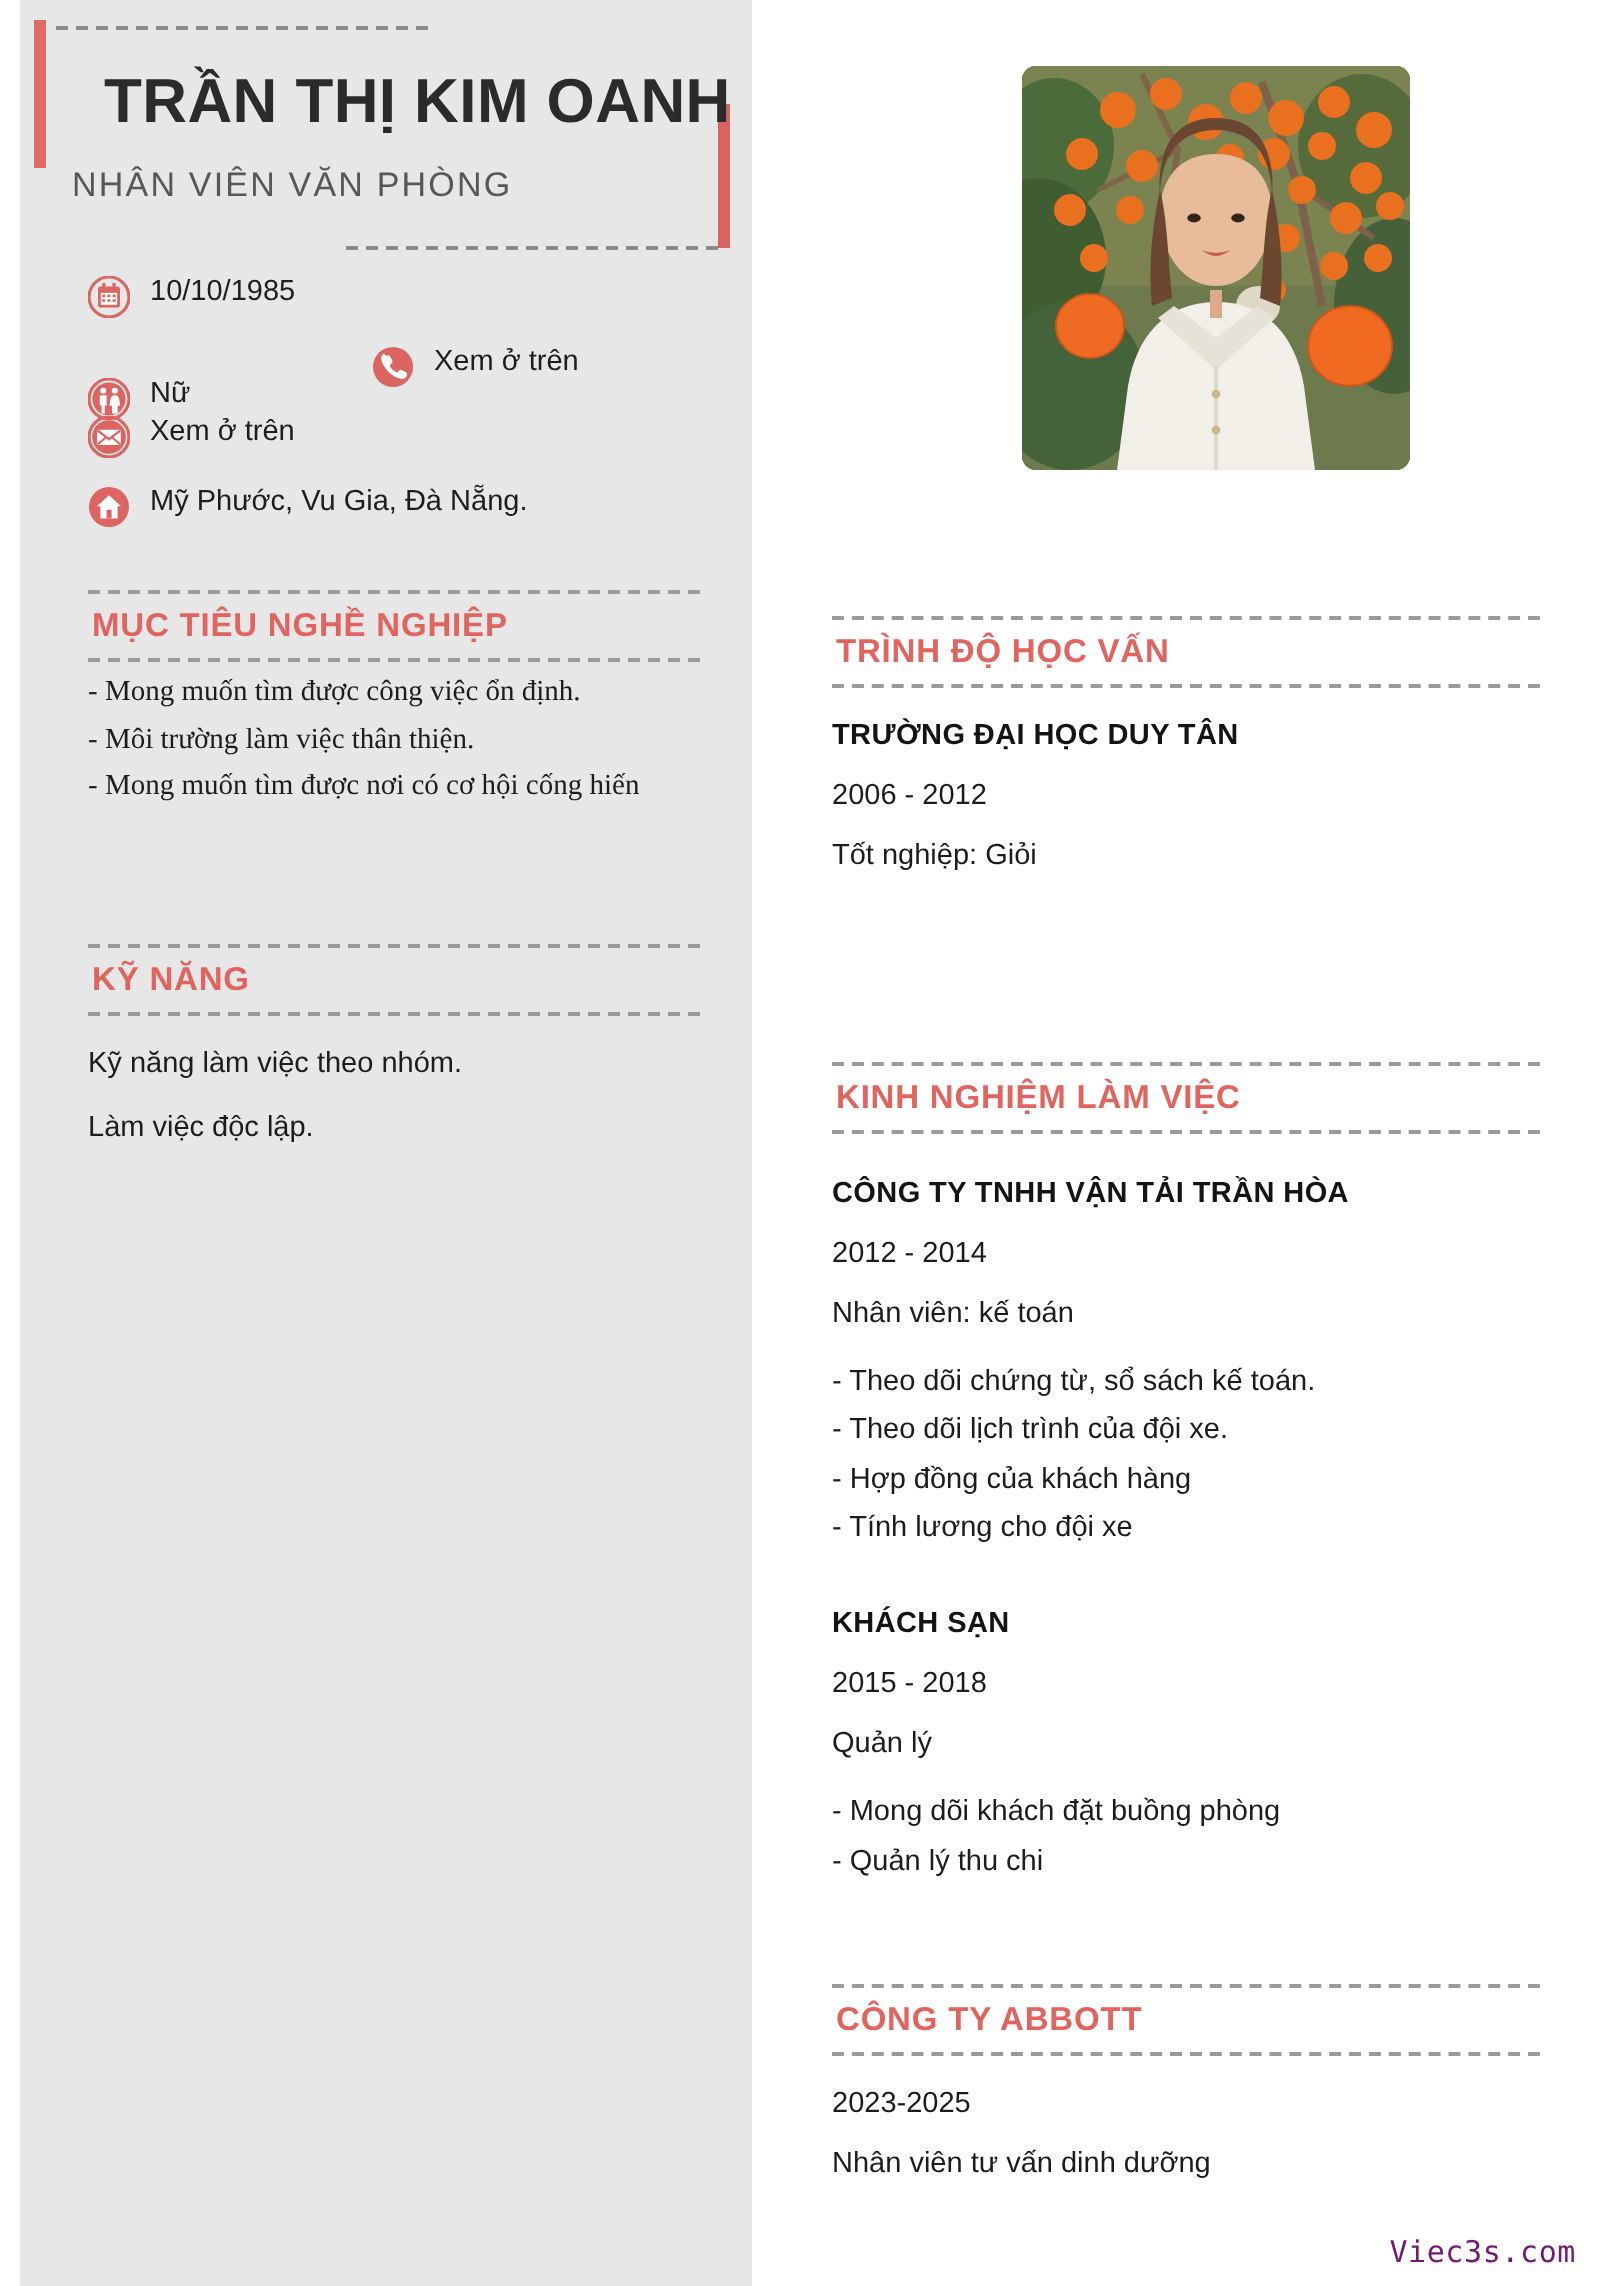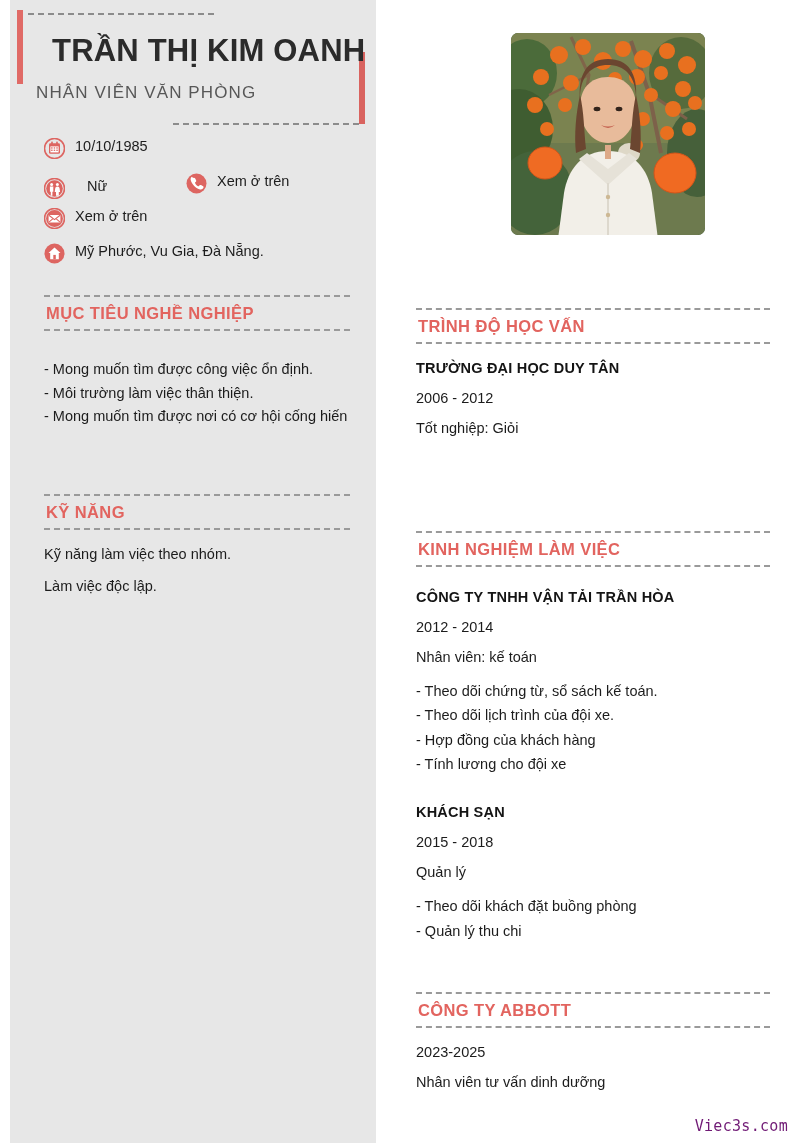--- a/index.html
+++ b/index.html
@@ -63,21 +63,21 @@
   .sec-head .dash {
     border-top: 2px dashed #9a9a9a; width: 100%;
   }
   .sec-title {
     font-size: 16.5px; font-weight: bold; color: #e2645f;
     letter-spacing: 0.4px; padding: 7px 0 6px 2px; white-space: nowrap;
   }
 
   
   .side-sec { position: absolute; left: 34px; width: 306px; }
-  .objective-list { margin-top: 27px; text-align: justify; }
+  .objective-list { margin-top: 4px; text-align: justify; font-family: Liberation Serif, serif; }
   .objective-list p { font-size: 14.5px; color: #1c1c1c; line-height: 1.63; }
   .skills-list { margin-top: 16px; }
   .skills-list p { font-size: 14.5px; color: #1c1c1c; margin-bottom: 16px; }
 
   
   .right { position: absolute; left: 416px; top: 0; width: 354px; }
 
   .photo-wrap {
     position: absolute; left: 95px; top: 33px;
     width: 194px; height: 202px;
@@ -135,21 +135,21 @@
               <rect x="12.3" y="11.6" width="1.5" height="1.3" fill="#dd6561"></rect>
               <rect x="7.2" y="3.4" width="1.6" height="3" rx="0.7" fill="#dd6561"></rect>
               <rect x="12.2" y="3.4" width="1.6" height="3" rx="0.7" fill="#dd6561"></rect>
             </svg>
           </span>
           <span class="ctext">10/10/1985</span>
         </div>
       </div>
 
       <div class="crow">
-        <div class="citem" style="left:34px; top:5px;gap:12px;">
+        <div class="citem" style="left:34px; top:16px;">
           <span class="cicon">
             <svg width="21" height="21" viewBox="0 0 21 21">
               <circle cx="10.5" cy="10.5" r="10" fill="none" stroke="#dd6561" stroke-width="1.6"></circle>
               <circle cx="10.5" cy="10.5" r="8.3" fill="#dd6561"></circle>
               <circle cx="7.6" cy="6.4" r="1.5" fill="#ffffff"></circle>
               <path d="M5.9 8.6h3.4v5.2H8.4v4H6.8v-4H5.9z" fill="#ffffff"></path>
               <circle cx="13.4" cy="6.4" r="1.5" fill="#ffffff"></circle>
               <path d="M13.4 8.6c1.3 0 2 .8 2.2 2l.5 3.3h-1.3v3.9h-2.8v-3.9h-1.3l.5-3.3c.2-1.2.9-2 2.2-2z" fill="#ffffff"></path>
             </svg>
           </span>
@@ -202,21 +202,21 @@
         <div class="sec-title">MỤC TIÊU NGHỀ NGHIỆP</div>
         <div class="dash"></div>
       </div>
       <div class="objective-list">
         <p>- Mong muốn tìm được công việc ổn định.</p>
         <p>- Môi trường làm việc thân thiện.</p>
         <p>- Mong muốn tìm được nơi có cơ hội cống hiến</p>
       </div>
     </div>
 
-    <div class="side-sec" style="top:494px;">
+    <div class="side-sec" style="top:472px;">
       <div class="sec-head">
         <div class="dash"></div>
         <div class="sec-title">KỸ NĂNG</div>
         <div class="dash"></div>
       </div>
       <div class="skills-list">
         <p>Kỹ năng làm việc theo nhóm.</p>
         <p>Làm việc độc lập.</p>
       </div>
     </div>
@@ -327,21 +327,21 @@
           <p>- Hợp đồng của khách hàng</p>
           <p>- Tính lương cho đội xe</p>
         </div>
       </div>
 
       <div class="rblock" style="margin-top:28px;">
         <div class="rcompany">KHÁCH SẠN</div>
         <div class="rline">2015 - 2018</div>
         <div class="rline">Quản lý</div>
         <div class="rbullets">
-          <p>- Theo dõi khách đặt buồng phòng</p>
+          <p>- Mong dõi khách đặt buồng phòng</p>
           <p>- Quản lý thu chi</p>
         </div>
       </div>
     </div>
 
     <div class="rsec" style="top:992px;">
       <div class="sec-head">
         <div class="dash"></div>
         <div class="sec-title">CÔNG TY ABBOTT</div>
         <div class="dash"></div>

